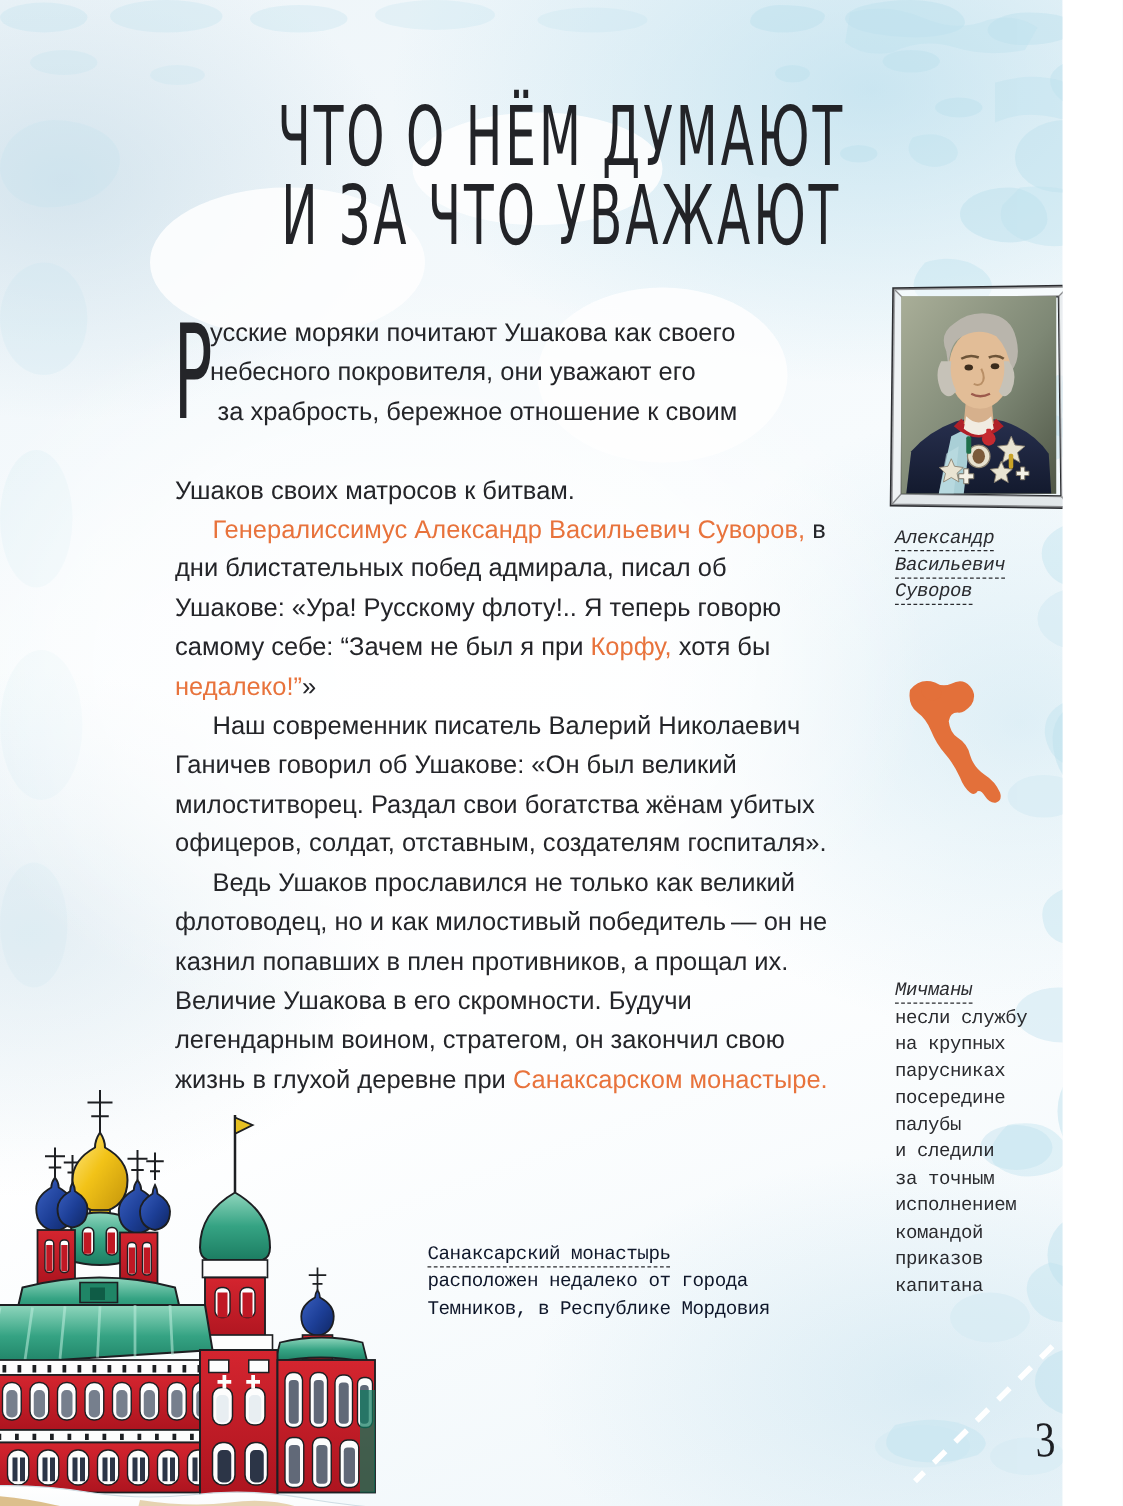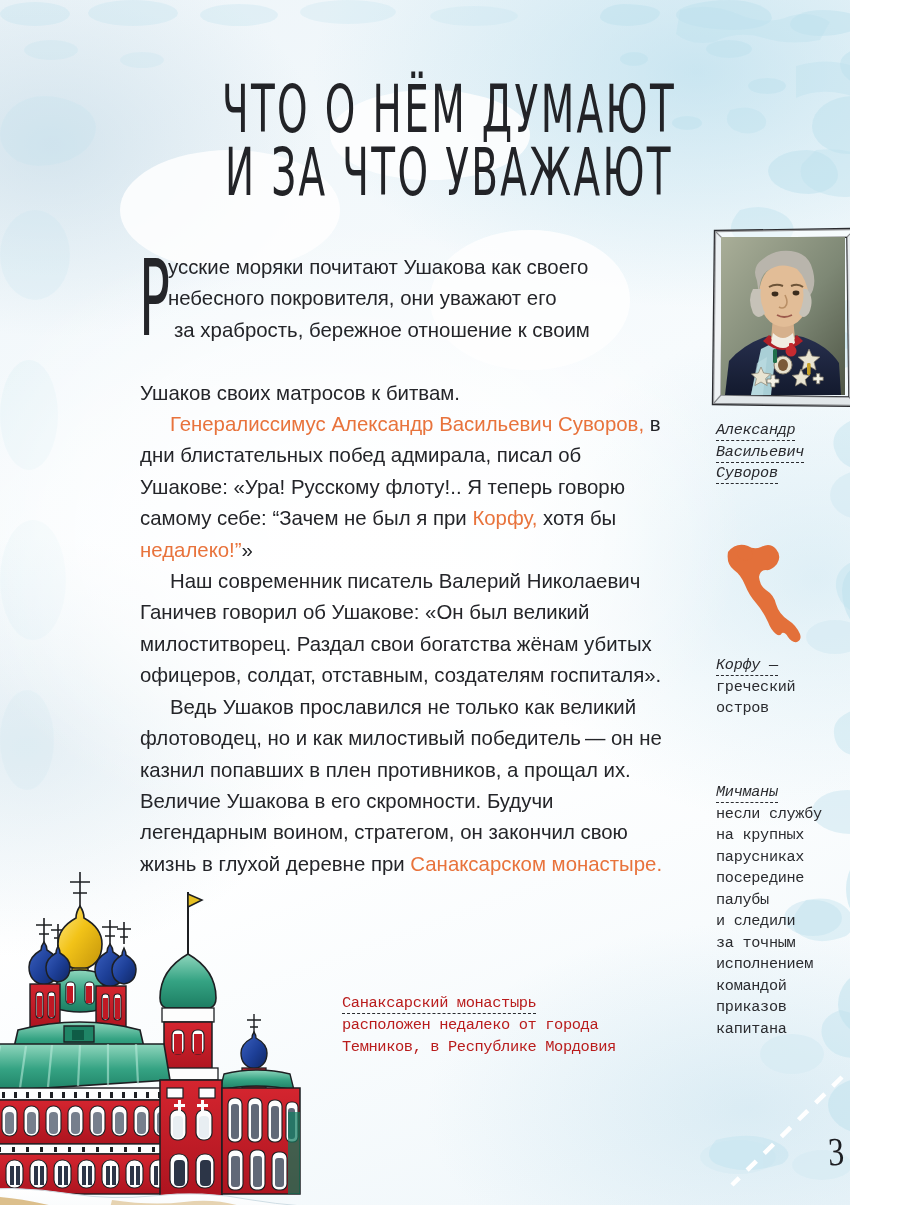--- a/index.html
+++ b/index.html
@@ -116,21 +116,21 @@
   }
   #cap-suvorov{position:absolute;left:10px;top:420px;width:175px;}
   #corfu-wrap{position:absolute;left:8px;top:540px;width:120px;height:110px;}
   #cap-corfu{position:absolute;left:10px;top:655px;width:175px;}
   #cap-michman{position:absolute;left:10px;top:782px;width:178px;}
 
   
   #cap-monastery{
     position:absolute;left:342px;top:992px;width:370px;
     font-family:"Liberation Mono","DejaVu Sans Mono",monospace;
-    font-size:15.4px;line-height:22px;color:#b91c1c;letter-spacing:-.4px;
+    font-size:15.4px;line-height:22px;color:#0f172a;letter-spacing:-.4px;
   }
   #cap-monastery .u{border-bottom:1.6px dashed #2a2b2f;padding-bottom:1px;}
 
   
   #pageno{
     position:absolute;left:826px;top:1128px;
     font-family:"Liberation Serif","DejaVu Serif",serif;
     font-size:40px;color:#1d1e22;
     transform:rotate(-3deg) scaleX(.8);
   }
@@ -321,25 +321,20 @@
     <div id="corfu-wrap">
       <svg width="120" height="110" viewBox="0 0 120 110">
         <path d="M14 12 Q22 2 34 6 Q40 10 47 7 Q56 2 62 9 Q68 16 63 24 Q57 31 52 30
                  Q46 30 45 37 Q46 46 52 50 Q60 55 62 64 Q65 74 74 80 Q82 85 86 94
                  Q88 100 83 102 Q78 103 74 97 Q71 92 68 93 Q66 97 62 94 Q57 90 54 82
                  Q49 71 42 63 Q35 55 31 45 Q27 35 20 30 Q12 24 14 12 Z" fill="#e3703a"></path>
         <path d="M24 10 Q30 6 36 9 Q41 13 38 18 Q33 22 27 19 Q21 15 24 10 Z" fill="#e3703a"></path>
       </svg>
     </div>
 
-    <div id="cap-corfu" class="cap">
-      <div><span class="u">Корфу —</span></div>
-      <div><span>греческий</span></div>
-      <div><span>остров</span></div>
-    </div>
 
     <div id="cap-michman" class="cap">
       <div><span class="u">Мичманы</span></div>
       <div><span>несли службу</span></div>
       <div><span>на крупных</span></div>
       <div><span>парусниках</span></div>
       <div><span>посередине</span></div>
       <div><span>палубы</span></div>
       <div><span>и следили</span></div>
       <div><span>за точным</span></div>

